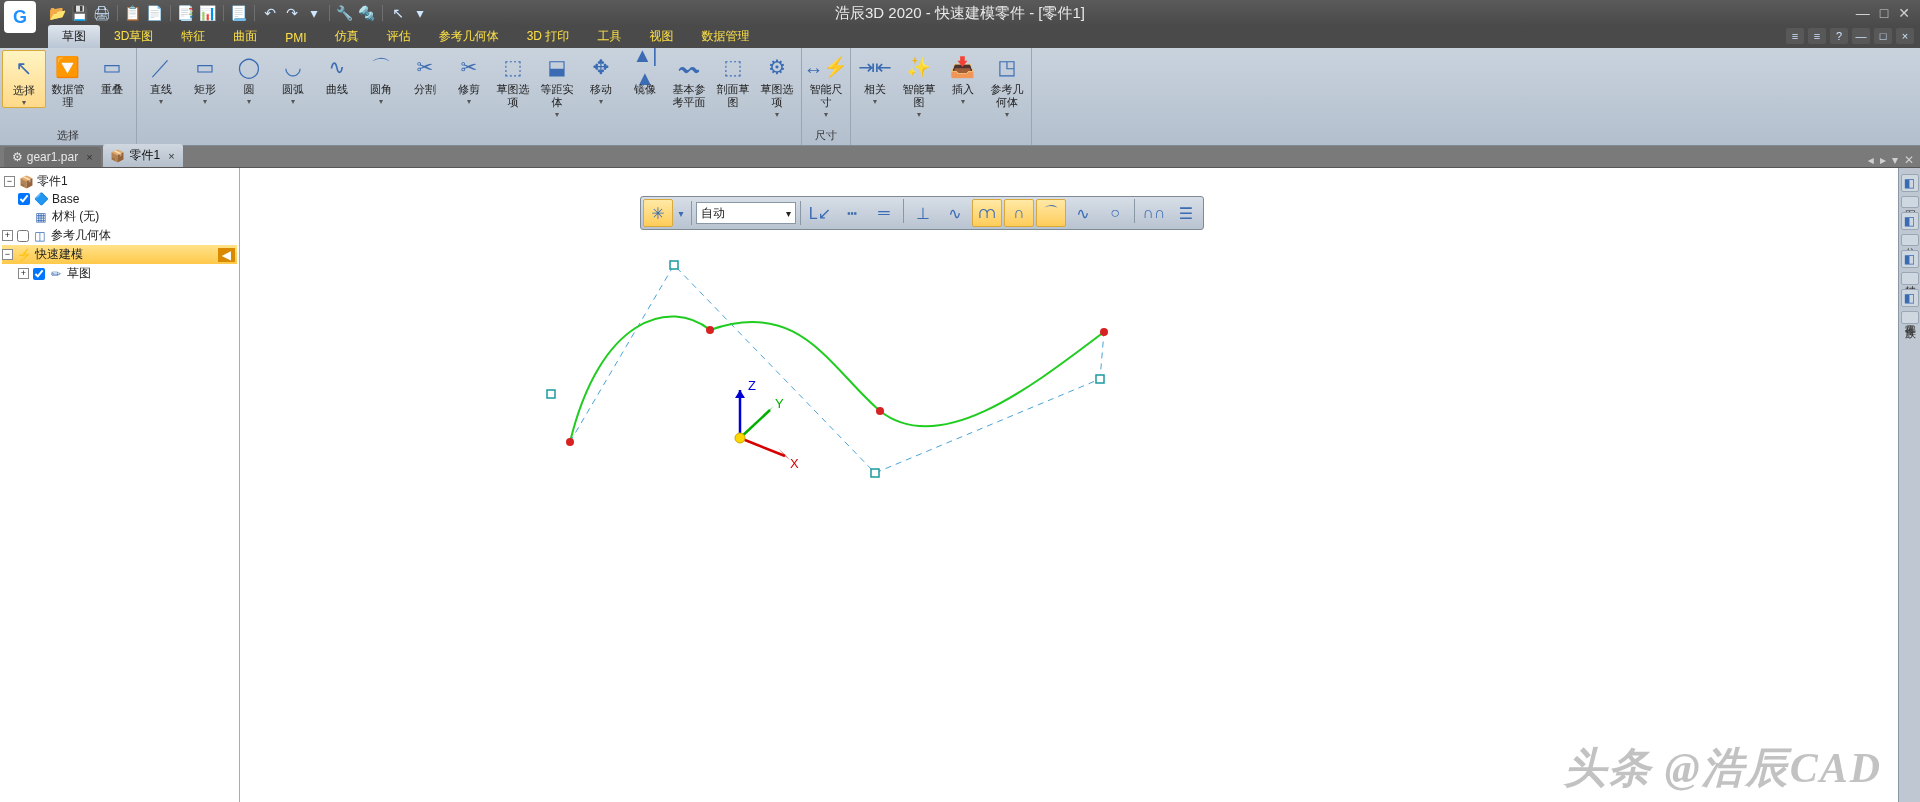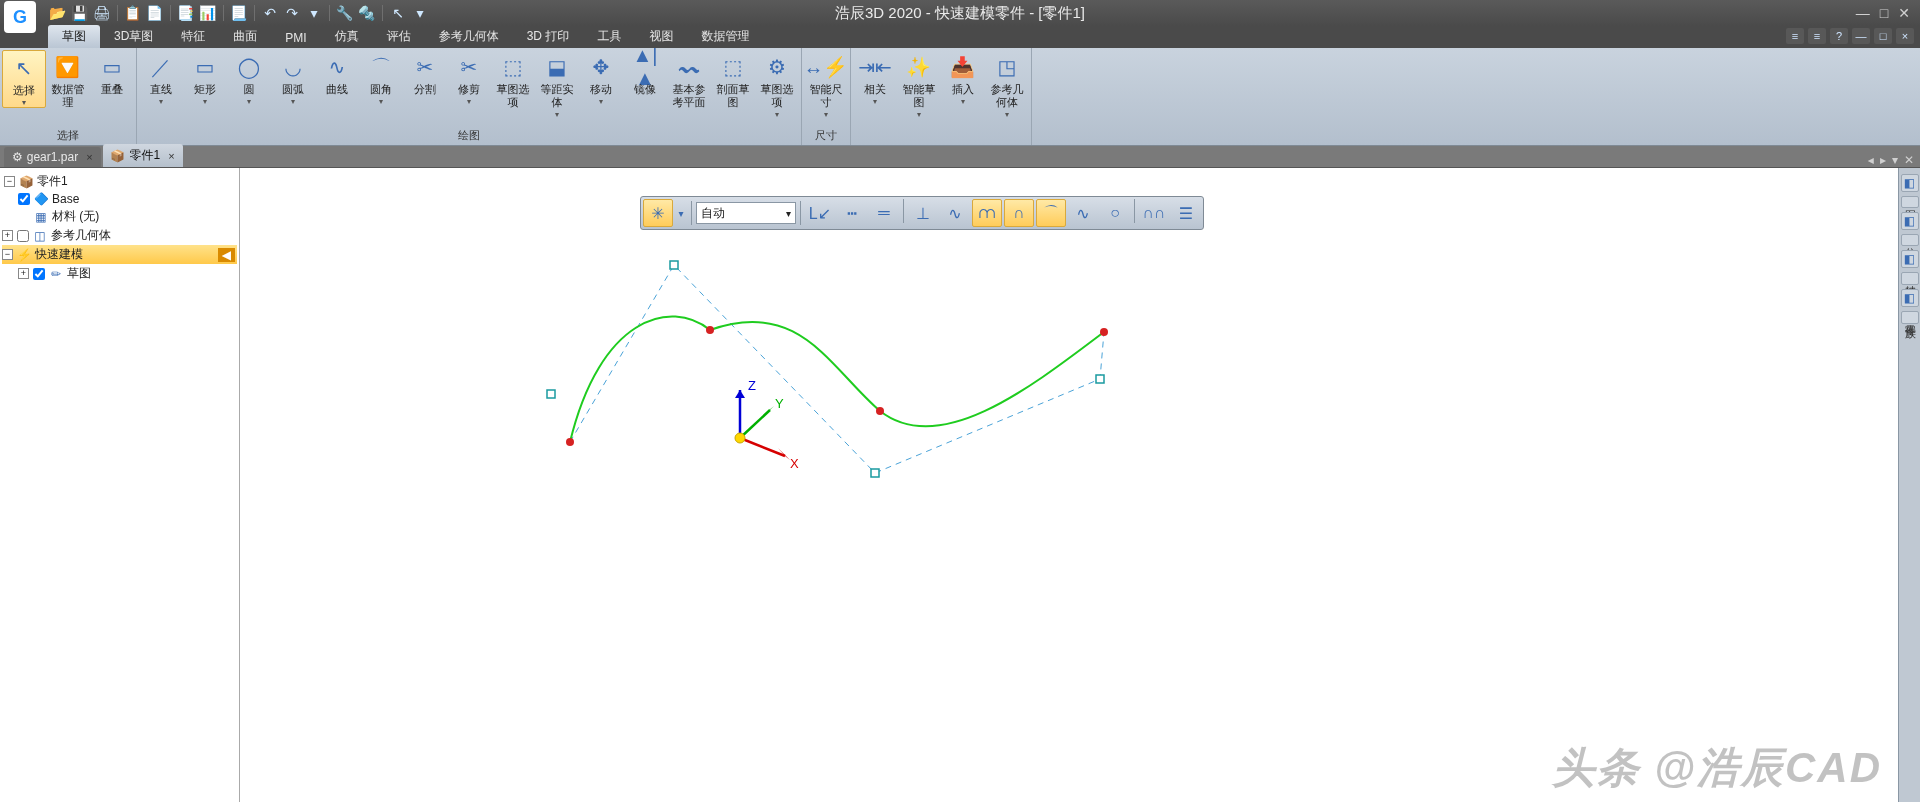--- a/index.html
+++ b/index.html
@@ -6,21 +6,21 @@
 html, body { width: 1920px; height: 802px; overflow: hidden; background: #7a7a7a; font-size: 12px; color: #222; }
 .app { display: flex; flex-direction: column; height: 100%; }
 .titlebar { height: 26px; background: linear-gradient(#5a5a5a,#4a4a4a); display: flex; align-items: center; color: #e0e0e0; position: relative; }
 .app-logo { width: 32px; height: 32px; margin: 0 6px 0 4px; background: #fff; border-radius: 4px; display: flex; align-items: center; justify-content: center; color: #1e90ff; font-weight: bold; font-size: 18px; position: relative; top: 4px; z-index: 2; }
 .qat { display: flex; align-items: center; gap: 2px; margin-left: 6px; }
 .qat .qbtn { width: 20px; height: 20px; display: flex; align-items: center; justify-content: center; font-size: 14px; color: #cfe8ff; border-radius: 2px; cursor: default; }
 .qat .sep { width: 1px; height: 16px; background: #6f6f6f; margin: 0 3px; }
 .title-text { position: absolute; left: 50%; transform: translateX(-50%); font-size: 15px; color: #eaeaea; }
 .win-controls { margin-left: auto; display: flex; gap: 10px; padding-right: 10px; font-size: 14px; color: #d0d0d0; }
 .ribbon-tabs { height: 22px; background: #4a4a4a; display: flex; align-items: flex-end; padding-left: 48px; position: relative; }
-.tab { padding: 3px 14px 3px 14px; color: #e5e5e5; font-size: 12px; cursor: default; }
+.tab { padding: 3px 14px 3px 14px; color: #fde047; font-size: 12px; cursor: default; }
 .tab.active { background: linear-gradient(#dfe6ee,#bac6d4); color: #1a1a1a; border-radius: 3px 3px 0 0; }
 .ribbon-right { position: absolute; right: 6px; top: 2px; display: flex; gap: 4px; }
 .ribbon-right .rbtn { width: 18px; height: 16px; background: rgba(255,255,255,0.08); color: #cfe5ff; display: flex; align-items: center; justify-content: center; font-size: 11px; border-radius: 2px; }
 .ribbon { height: 98px; background: linear-gradient(#c9d3de,#b3bfcd); display: flex; border-bottom: 1px solid #7f8a95; }
 .rgroup { display: flex; flex-direction: column; border-right: 1px solid #9aa6b3; padding: 2px 2px 0 2px; }
 .rgroup .items { display: flex; flex: 1; align-items: flex-start; }
 .rgroup .glabel { text-align: center; font-size: 11px; color: #333; padding: 2px 0 2px 0; }
 .bigbtn { display: flex; flex-direction: column; align-items: center; width: 44px; padding: 3px 1px 0 1px; text-align: center; cursor: default; border-radius: 2px; }
 .bigbtn .ico { width: 28px; height: 28px; display: flex; align-items: center; justify-content: center; font-size: 20px; color: #3b6cb3; }
 .bigbtn .lbl { font-size: 11px; line-height: 13px; margin-top: 2px; color: #222; white-space: pre-line; }
@@ -41,21 +41,21 @@
 .tree-row.hl .arrow { margin-left: auto; color: #fff; background: #d98a00; padding: 0 4px; }
 .canvas { flex: 1; background: #fff; position: relative; }
 .sidepanel { width: 22px; background: #bfc8d2; display: flex; flex-direction: column; align-items: center; gap: 4px; padding-top: 6px; border-left: 1px solid #8a97a4; }
 .side-btn { width: 18px; writing-mode: vertical-rl; text-orientation: upright; font-size: 11px; color: #333; padding: 4px 0; background: #cfd7e0; border: 1px solid #9aa6b3; border-radius: 2px; text-align: center; letter-spacing: 1px; }
 .side-ico { width: 18px; height: 18px; background: #cfd7e0; border: 1px solid #9aa6b3; border-radius: 2px; display: flex; align-items: center; justify-content: center; font-size: 12px; color: #3b6cb3; }
 .float-toolbar { position: absolute; top: 28px; left: 400px; height: 34px; background: linear-gradient(#d7dee7,#b9c4d1); border: 1px solid #7f8a95; border-radius: 3px; display: flex; align-items: center; padding: 2px; gap: 2px; }
 .float-toolbar .ft-btn { width: 30px; height: 28px; display: flex; align-items: center; justify-content: center; font-size: 16px; color: #3b6cb3; border-radius: 2px; }
 .float-toolbar .ft-btn.active { background: linear-gradient(#ffe9a6,#ffcc5a); border: 1px solid #d9a93c; }
 .float-toolbar .ft-sep { width: 1px; height: 24px; background: #8a97a4; margin: 0 2px; }
 .float-toolbar .ft-combo { height: 22px; border: 1px solid #8a97a4; background: #fff; font-size: 12px; padding: 0 4px; width: 100px; display: flex; align-items: center; justify-content: space-between; }
-.watermark { position: absolute; right: 16px; bottom: 6px; font-size: 42px; font-weight: 700; color: rgba(120,120,120,0.45); font-style: italic; letter-spacing: 2px; }
+.watermark { position: absolute; right: 16px; bottom: 6px; font-size: 42px; font-weight: 700; color: rgba(120,120,120,0.45); font-style: italic; letter-spacing: 2px; font-family: Liberation Serif, serif; }
 svg.curve { position: absolute; top: 0; left: 0; }
 </style>
 </head>
 <body>
 
 <div class="app">
 
   <div class="titlebar">
     <div class="app-logo">
         <span>G</span>
@@ -198,21 +198,20 @@
           <div class="bigbtn">
             <div class="ico">⬚</div>
             <div class="lbl">剖面草图</div>
           </div>
           <div class="bigbtn">
             <div class="ico">⚙</div>
             <div class="lbl">草图选项</div>
             <div class="dd">▾</div>
           </div>
         </div>
-        <div class="glabel">绘图</div>
       </div>
       <div class="rgroup">
         <div class="items">
           <div class="bigbtn">
             <div class="ico">↔⚡</div>
             <div class="lbl">智能尺寸</div>
             <div class="dd">▾</div>
           </div>
         </div>
         <div class="glabel">尺寸</div>

